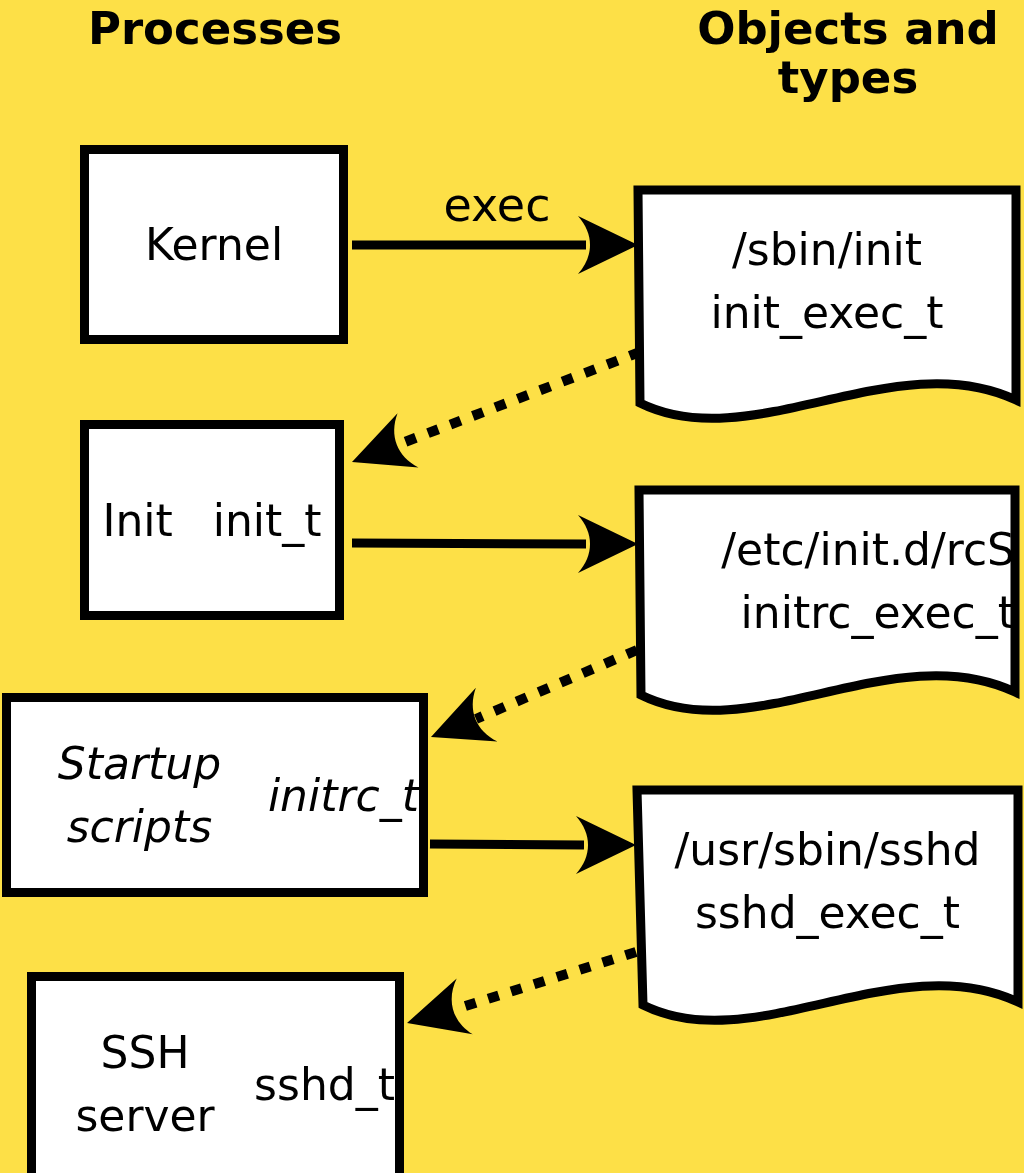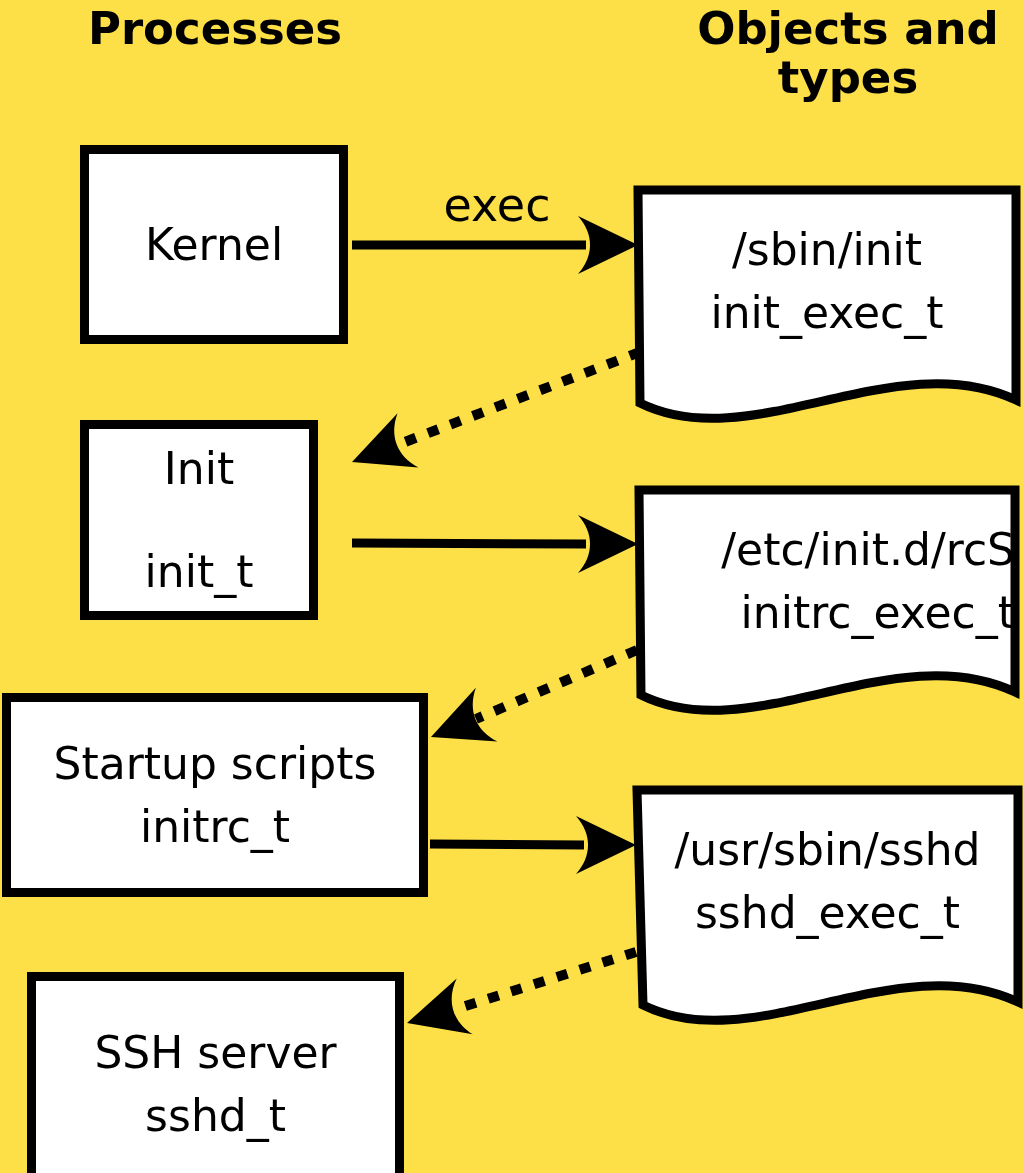--- a/index.html
+++ b/index.html
@@ -20,21 +20,21 @@
     color:#000;
     white-space:nowrap;
   }
   .heading div{white-space:nowrap;}
   .pbox{
     position:absolute;
     box-sizing:border-box;
     border:9px solid #000;
     background:#fff;
     display:flex;
-    flex-direction:column;
+    flex-direction:row;
     align-items:center;
     justify-content:center;
     font-size:44px;
     line-height:63px;
     text-align:center;
   }
   .doctext{
     position:absolute;
     text-align:center;
     font-size:44px;
@@ -89,26 +89,26 @@
     <path class="arrowhead" transform="translate(431,737) rotate(158.1)" d="M0 0 L-60 -29 C-44 -11 -44 11 -60 29 Z"></path>
 
     <path class="dotted-line" d="M636 952 L453 1010"></path>
     <path class="arrowhead" transform="translate(407,1023) rotate(164)" d="M0 0 L-60 -29 C-44 -11 -44 11 -60 29 Z"></path>
   </svg>
 
   <div class="pbox" style="left:80px;top:145px;width:268px;height:199px;">
     <div>Kernel</div>
   </div>
 
-  <div class="pbox" style="left:80px;top:420px;width:238px;height:200px;gap:40px;">
+  <div class="pbox" style="left:80px;top:420px;width:264px;height:200px;gap:40px;">
     <div>Init</div>
     <div>init_t</div>
   </div>
 
-  <div class="pbox" style="left:2px;top:693px;width:426px;height:204px;">
+  <div class="pbox" style="left:2px;top:693px;width:426px;height:204px;font-style:italic;">
     <div>Startup scripts</div>
     <div>initrc_t</div>
   </div>
 
   <div class="pbox" style="left:27px;top:972px;width:377px;height:224px;">
     <div>SSH server</div>
     <div>sshd_t</div>
   </div>
 
   <div class="doctext" style="left:638px;top:218px;width:378px;">

